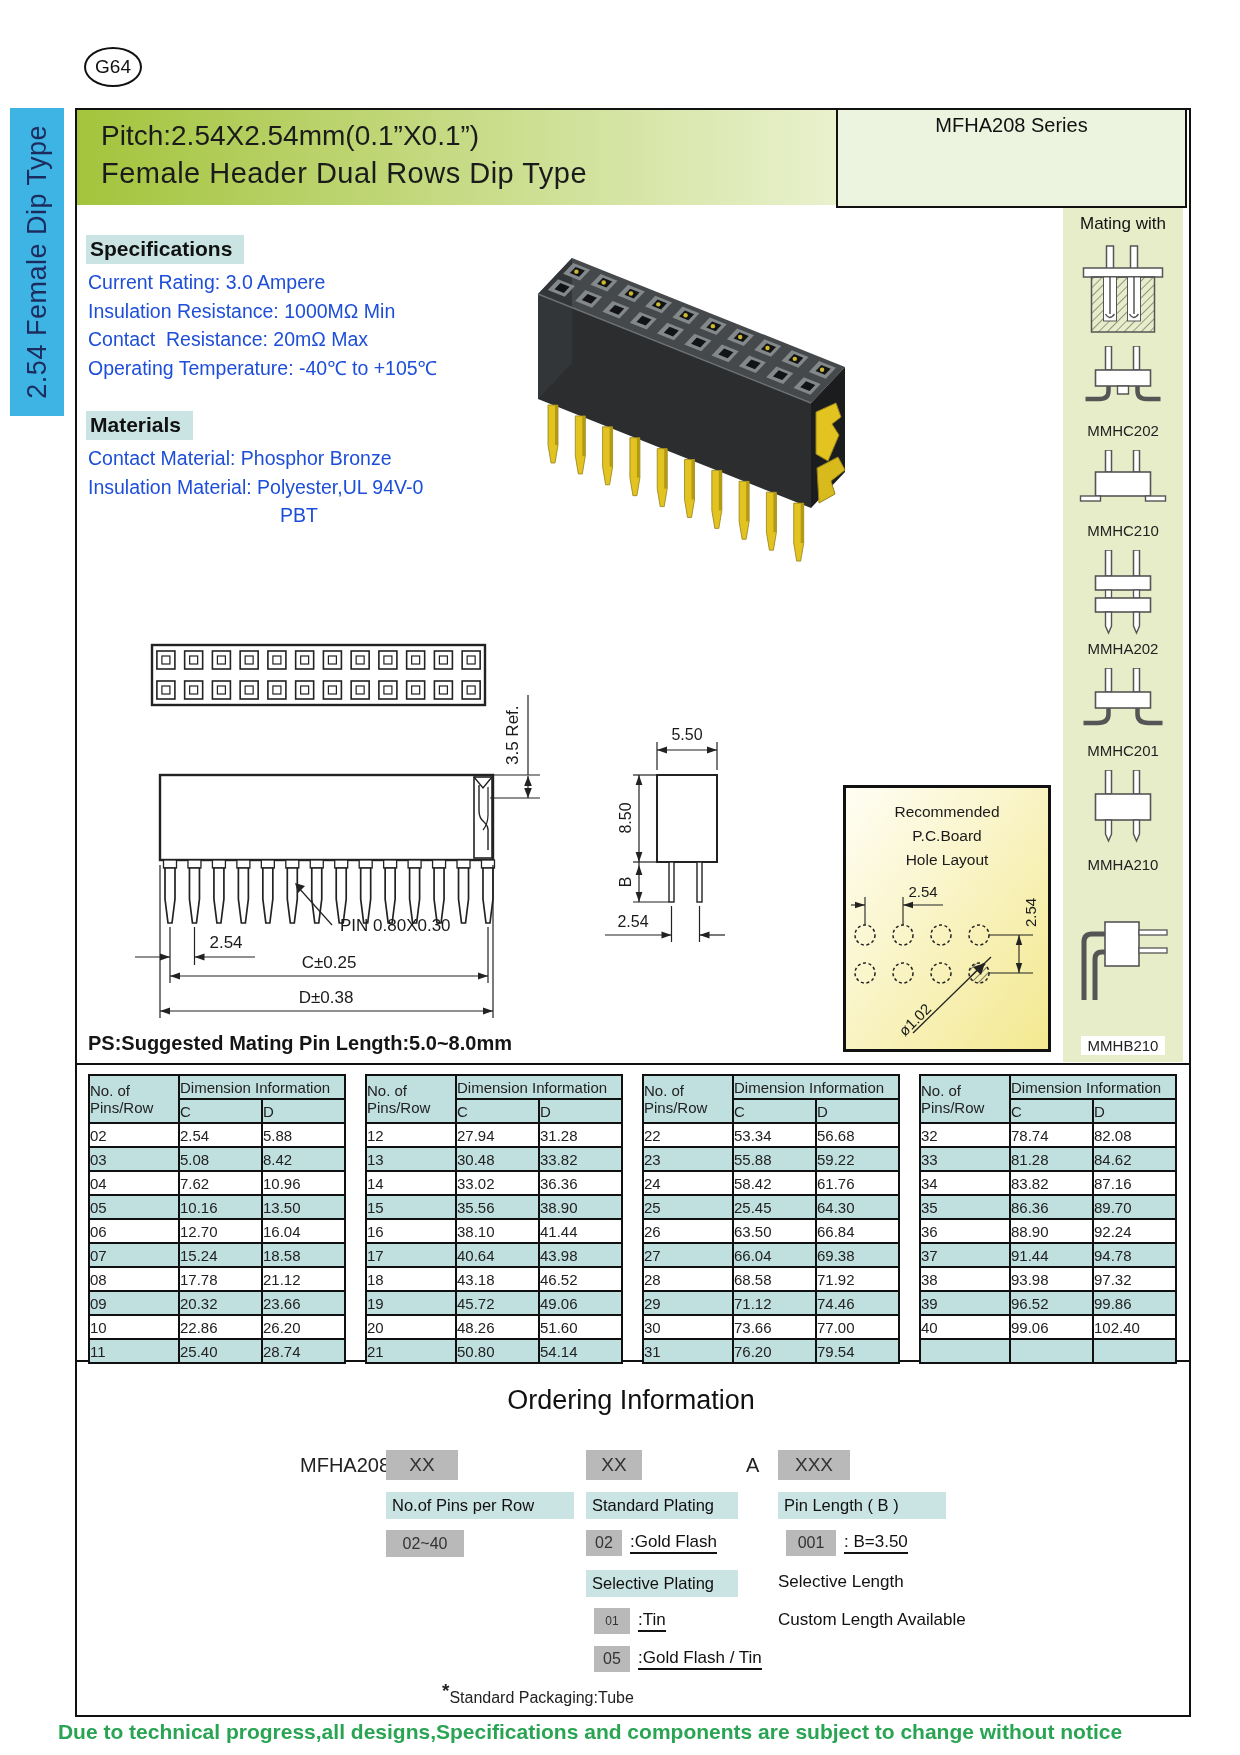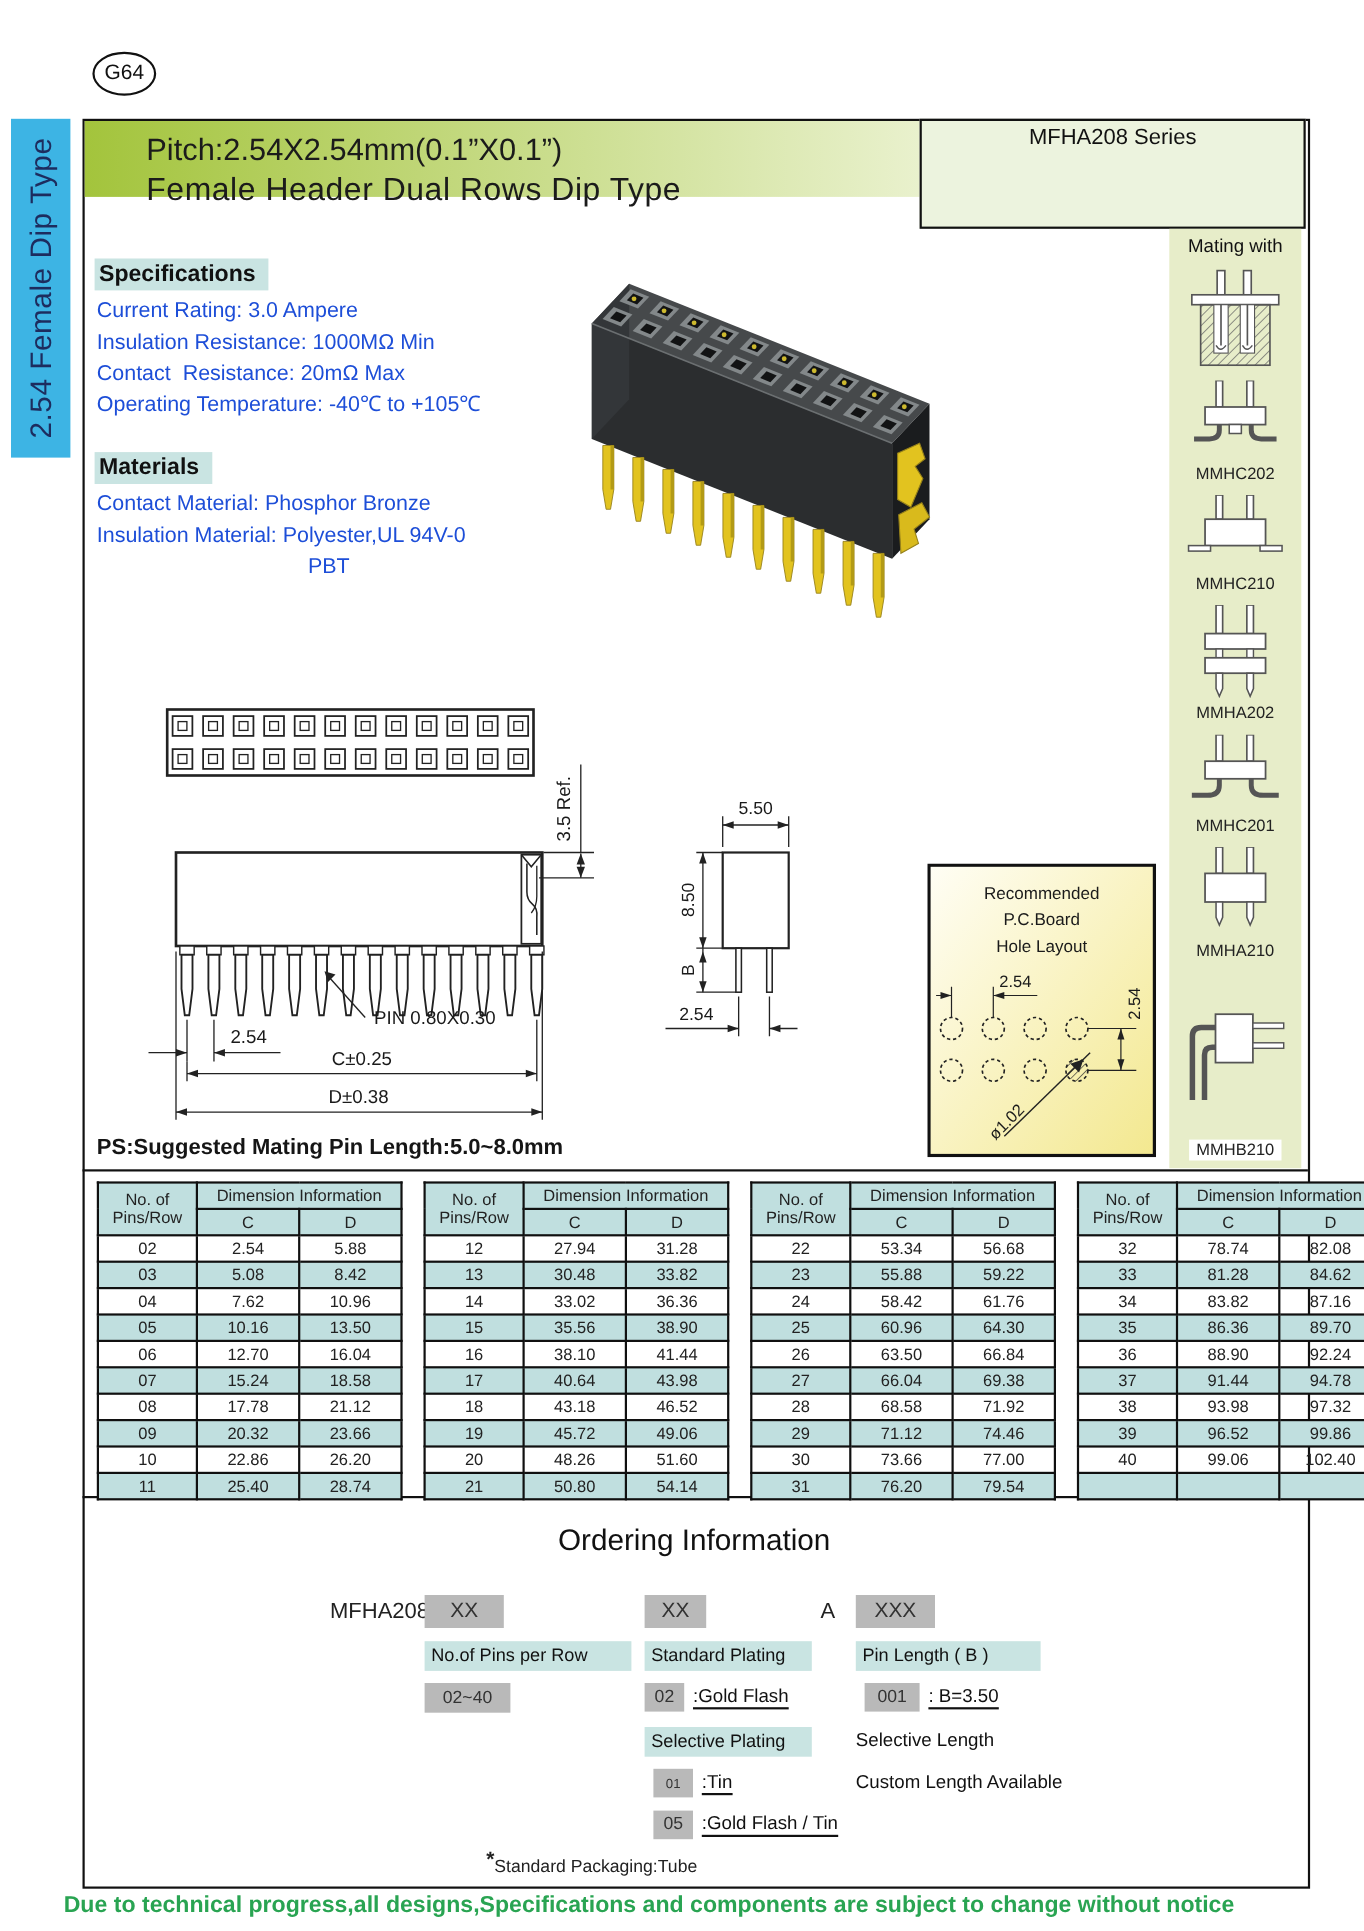--- a/index.html
+++ b/index.html
@@ -15,22 +15,22 @@
   .blue-bar{left:10px;top:88px;width:54px;height:308px;background:#3db4e4;
             display:flex;align-items:center;justify-content:center;}
   .blue-bar span{writing-mode:vertical-rl;transform:rotate(180deg);font-size:27px;
             color:#1d2c5e;letter-spacing:.5px;font-weight:500;white-space:nowrap;}
 
   
   .frame{left:75px;top:88px;width:1112px;height:1605px;border:2px solid #111;}
   .divider{left:75px;width:1114px;height:2px;background:#111;}
 
   
-  .green-bar{left:77px;top:90px;width:759px;height:69px;
-             background:linear-gradient(to right,#a3c43c,#e9f1cd);padding-left:56px;box-sizing:border-box;}
+  .green-bar{left:77px;top:90px;width:759px;height:95px;
+             background:linear-gradient(to right,#a3c43c,#e9f1cd);padding-left:24px;box-sizing:border-box;}
   .green-bar .l1{font-size:28px;color:#1b1b1b;margin-top:10px;}
   .green-bar .l2{font-size:29px;color:#1b1b1b;margin-top:5px;letter-spacing:.5px;}
   .brand-box{left:836px;top:88px;width:351px;height:100px;border:2px solid #111;background:#ecf3de;
              box-sizing:border-box;text-align:center;}
   .brand{font-size:31px;font-weight:bold;color:#23ad4c;letter-spacing:1px;margin-top:16px;}
   .series{font-size:20px;color:#111;margin-top:4px;}
 
   
   .sec-head{display:inline-block;background:#c9e4e2;font-size:21px;font-weight:bold;
             padding:2px 12px 3px 4px;color:#111;}
@@ -39,21 +39,21 @@
 
   
   .mating-col{left:1063px;top:188px;width:120px;height:854px;background:#e7edc9;}
   .mating-title{position:absolute;top:6px;left:0;width:100%;text-align:center;font-size:17px;color:#111;}
   .m-fig{position:absolute;left:50%;transform:translateX(-50%);}
   .m-label{position:absolute;left:0;width:100%;text-align:center;font-size:15px;color:#222;}
   .m-label .wbg{background:#fff;padding:1px 7px;display:inline-block;}
 
   
   .tables-row{left:88px;top:1054px;display:flex;gap:19px;}
-  table.dim-table{border-collapse:collapse;width:278px;font-size:15px;text-align:center;table-layout:fixed;}
+  table.dim-table{border-collapse:collapse;width:258px;font-size:15px;text-align:left;table-layout:fixed;}
   table.dim-table th,table.dim-table td{border:2px solid #101010;height:22px;padding:0;font-weight:400;color:#222;}
   table.dim-table thead th{background:#c0dfdf;}
   table.dim-table .pins{width:88px;}
   table.dim-table tr.alt td{background:#c0dfdf;}
 
   
   .ord-title{left:75px;top:1365px;width:1112px;text-align:center;font-size:27px;color:#111;}
   .plain20{font-size:20px;color:#222;}
   .gray-box{background:#b9b9b9;display:flex;align-items:center;justify-content:center;
             font-size:19px;color:#333;}
@@ -634,21 +634,21 @@
             <td>55.88</td>
             <td>59.22</td>
           </tr>
           <tr>
             <td>24</td>
             <td>58.42</td>
             <td>61.76</td>
           </tr>
           <tr class="alt">
             <td>25</td>
-            <td>60.96</td>
+            <td>25.45</td>
             <td>64.30</td>
           </tr>
           <tr>
             <td>26</td>
             <td>63.50</td>
             <td>66.84</td>
           </tr>
           <tr class="alt">
             <td>27</td>
             <td>66.04</td>

